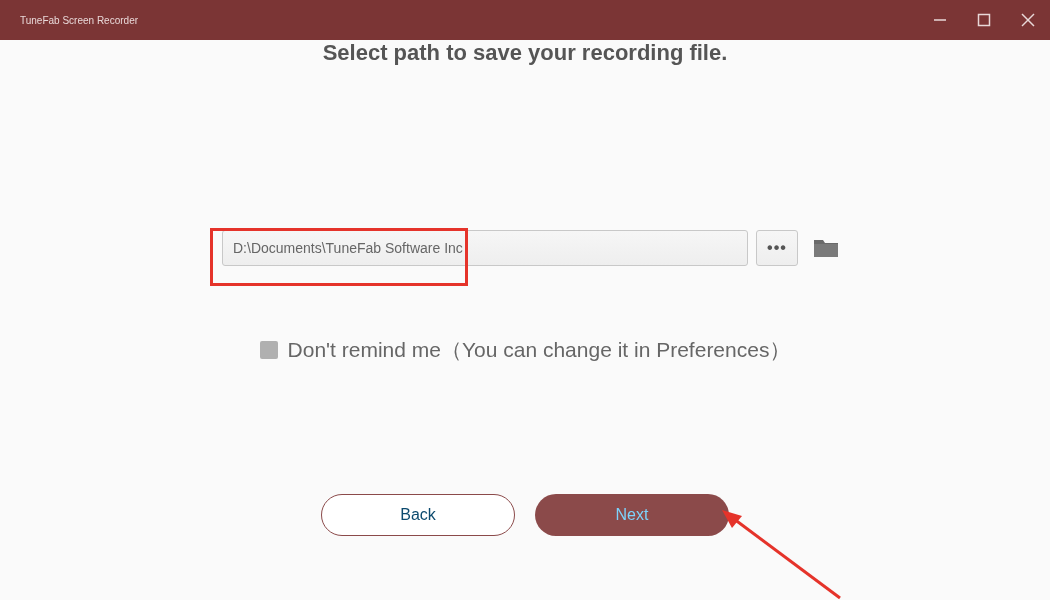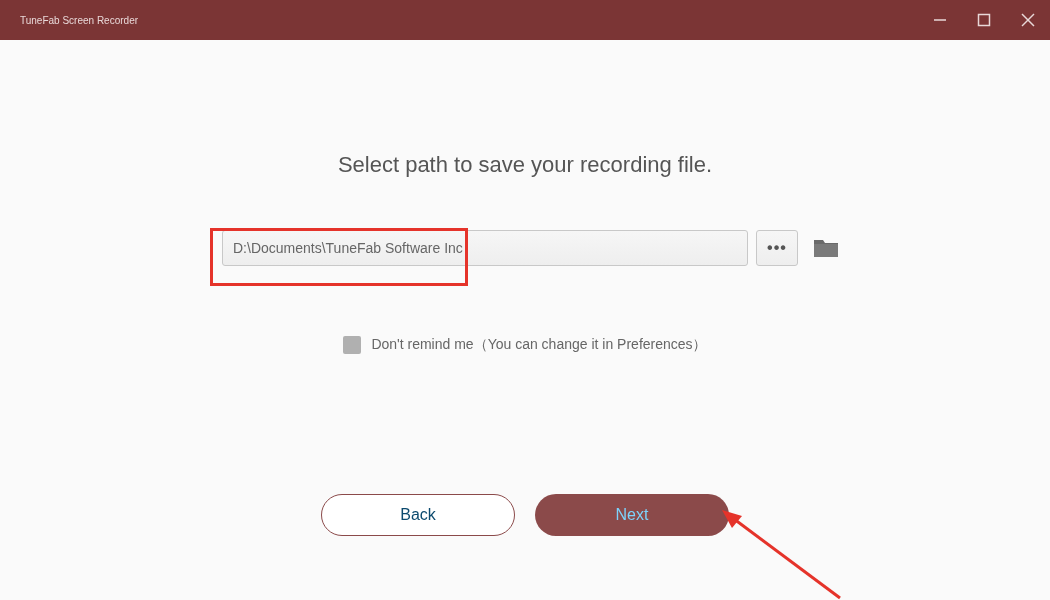--- a/index.html
+++ b/index.html
@@ -41,22 +41,21 @@
       width: 100%;
       height: 560px;
       background: #fafafa;
       position: relative;
     }
 
     .heading {
       text-align: center;
       color: #555;
       font-size: 22px;
-      font-weight: 400;
-      padding-top: 112px;
+      font-weight: 700;
     }
 
     .path-row {
       position: absolute;
       top: 190px;
       left: 222px;
       width: 620px;
       display: flex;
       align-items: center;
     }
@@ -125,21 +124,21 @@
       gap: 10px;
     }
     .checkbox {
       width: 18px;
       height: 18px;
       background: #b0b0b0;
       border-radius: 2px;
       cursor: pointer;
     }
     .remind-text {
-      font-size: 14px;
+      font-size: 21px;
       color: #666;
     }
 
     .button-row {
       position: absolute;
       top: 454px;
       left: 0;
       width: 100%;
       display: flex;
       justify-content: center;

